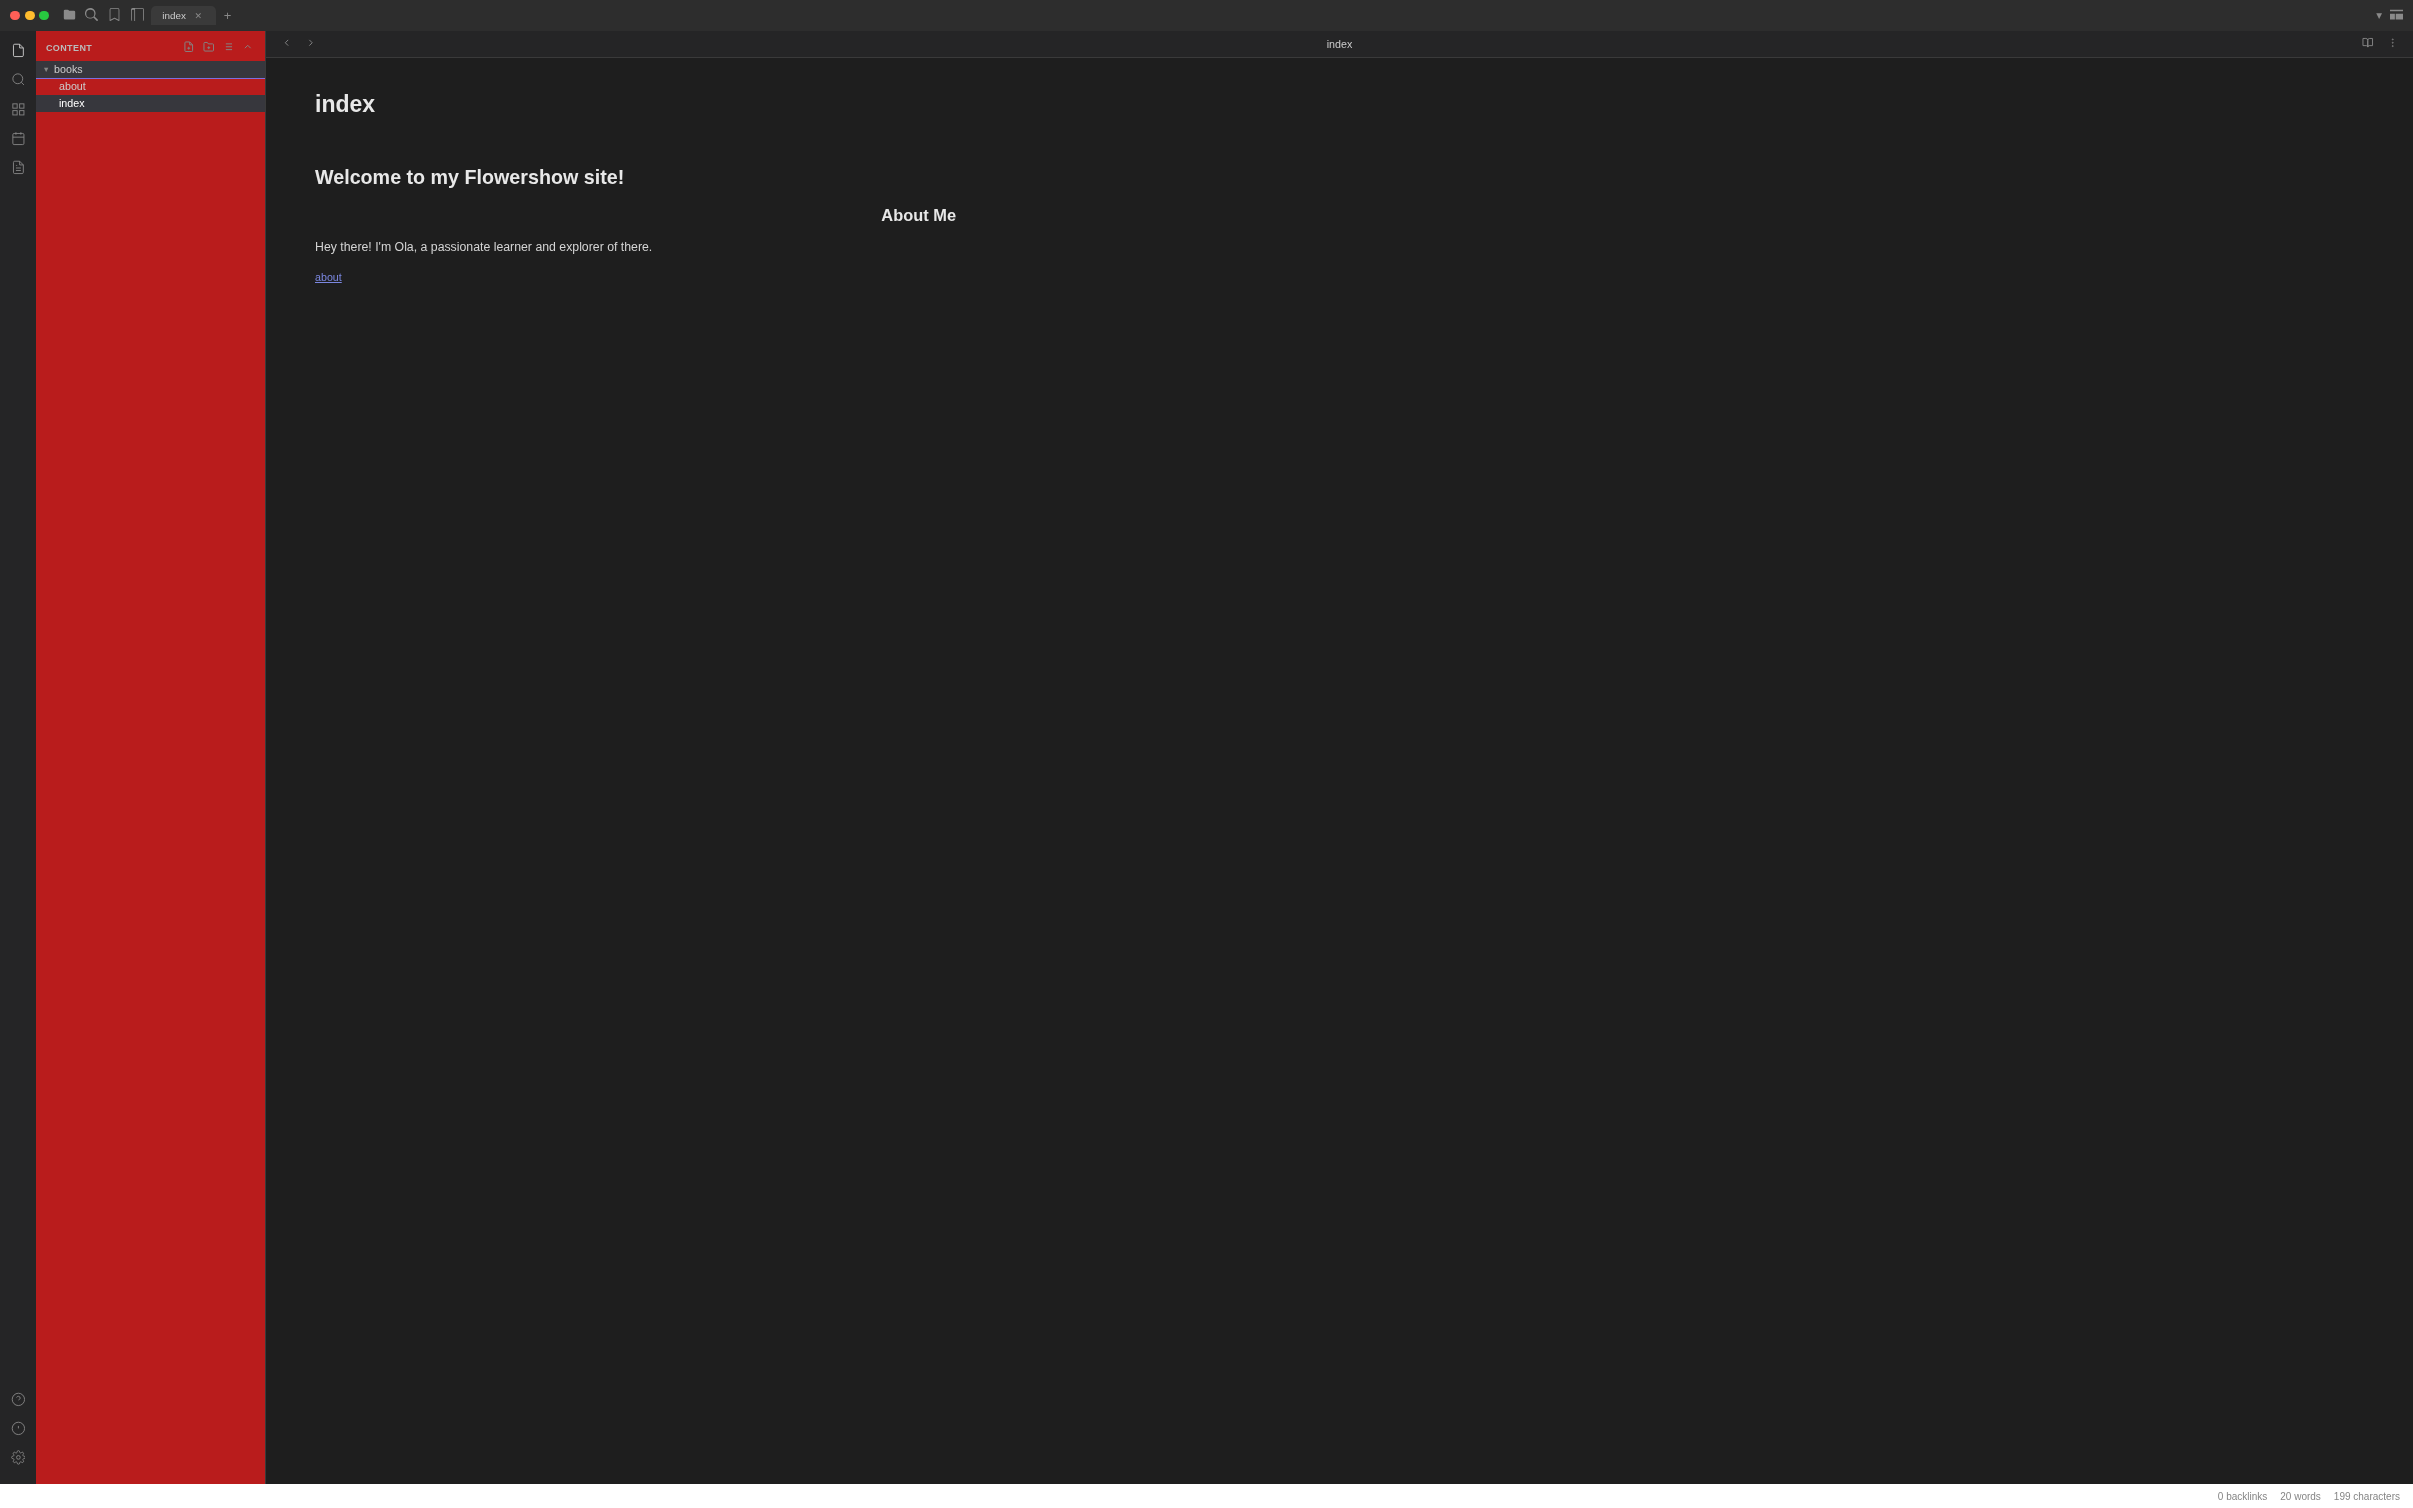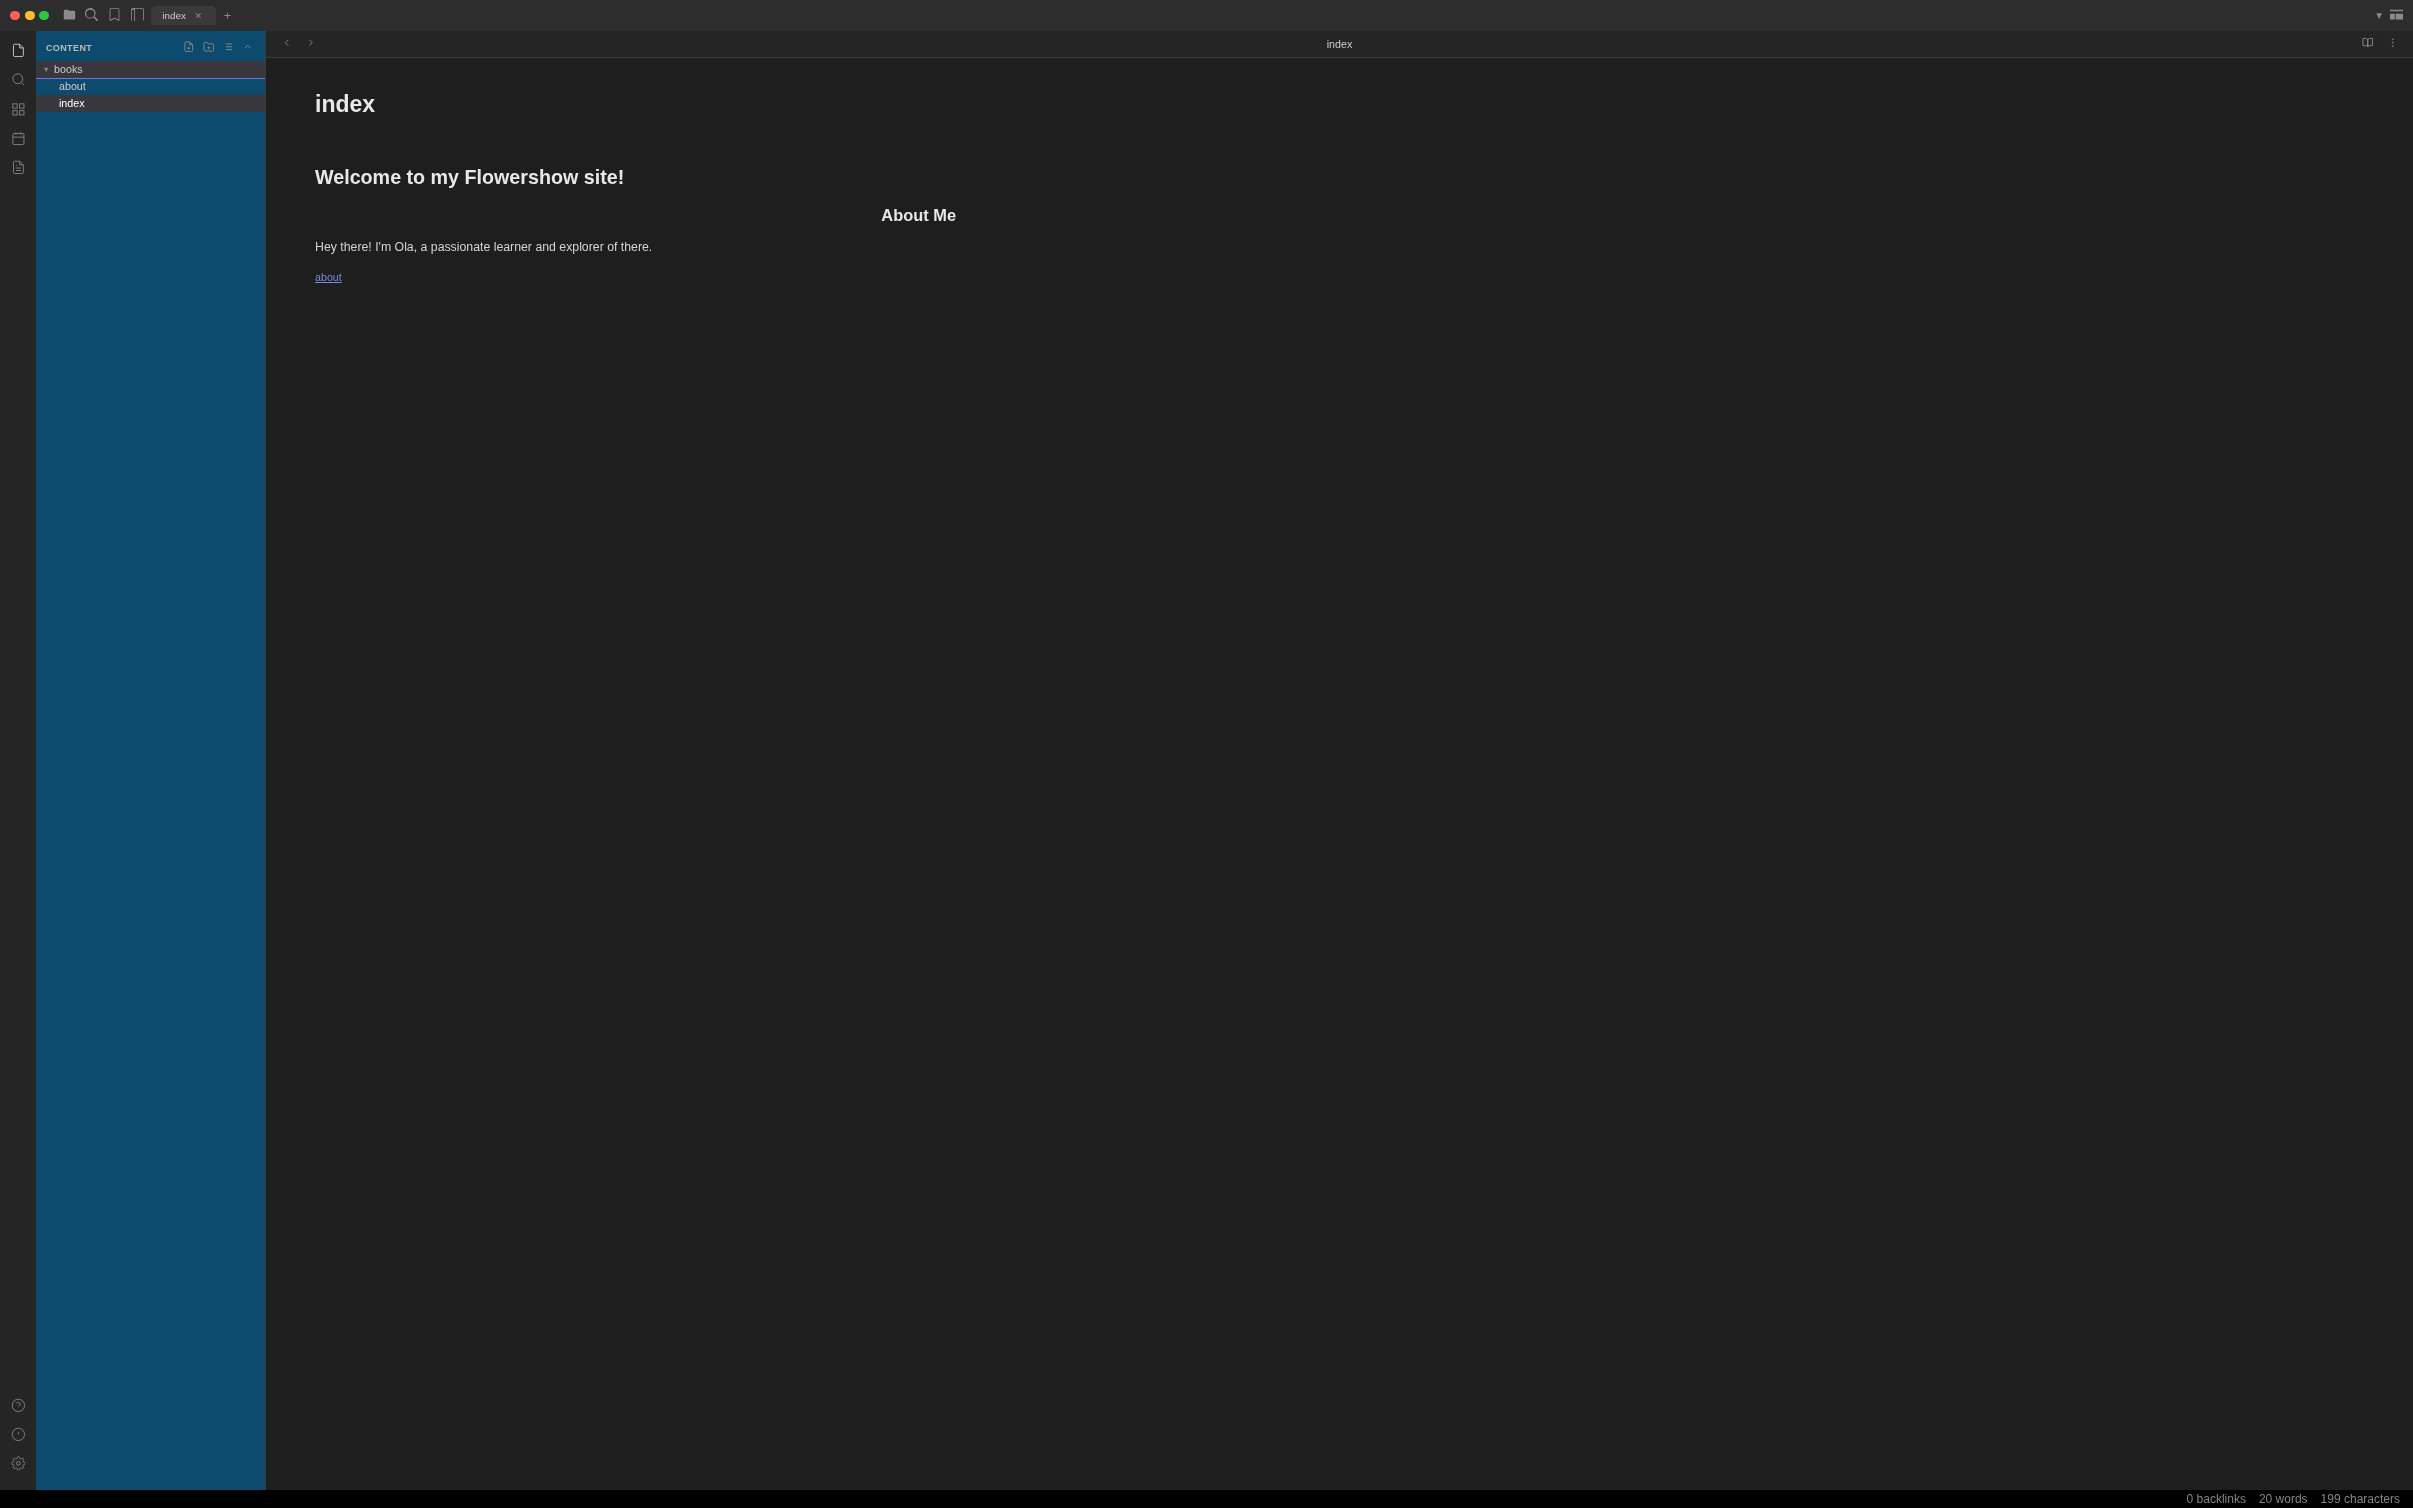--- a/index.html
+++ b/index.html
@@ -140,21 +140,21 @@
       display: flex;
       flex-direction: column;
       align-items: center;
       gap: 3.3px;
       padding-bottom: 6.6px;
     }
 
     
     .sidebar {
       width: 230px;
-      background: #0c4a6e;
+      background: #b91c1c;
       display: flex;
       flex-direction: column;
       border-right: 0.8px solid #3a3a3a;
       flex-shrink: 0;
     }
 
     .sidebar-header {
       padding: 8.2px 9.9px 4.9px 9.9px;
       display: flex;
       align-items: center;
@@ -306,27 +306,27 @@
     }
 
     .editor-link {
       color: #7b87e0;
       text-decoration: underline;
       cursor: pointer;
     }
 
     
     .status-bar {
-      background: #000000;
-      height: 18px;
+      background: #ffffff;
+      height: 24px;
       display: flex;
       align-items: center;
       justify-content: flex-end;
       padding: 0 13px;
-      font-size: 12px;
+      font-size: 10px;
       color: #858585;
       gap: 13px;
       flex-shrink: 0;
     }
 
     
     ::-webkit-scrollbar { width: 4.9px; }
     ::-webkit-scrollbar-track { background: transparent; }
     ::-webkit-scrollbar-thumb { background: #555; border-radius: 2.5px; }
   </style>

